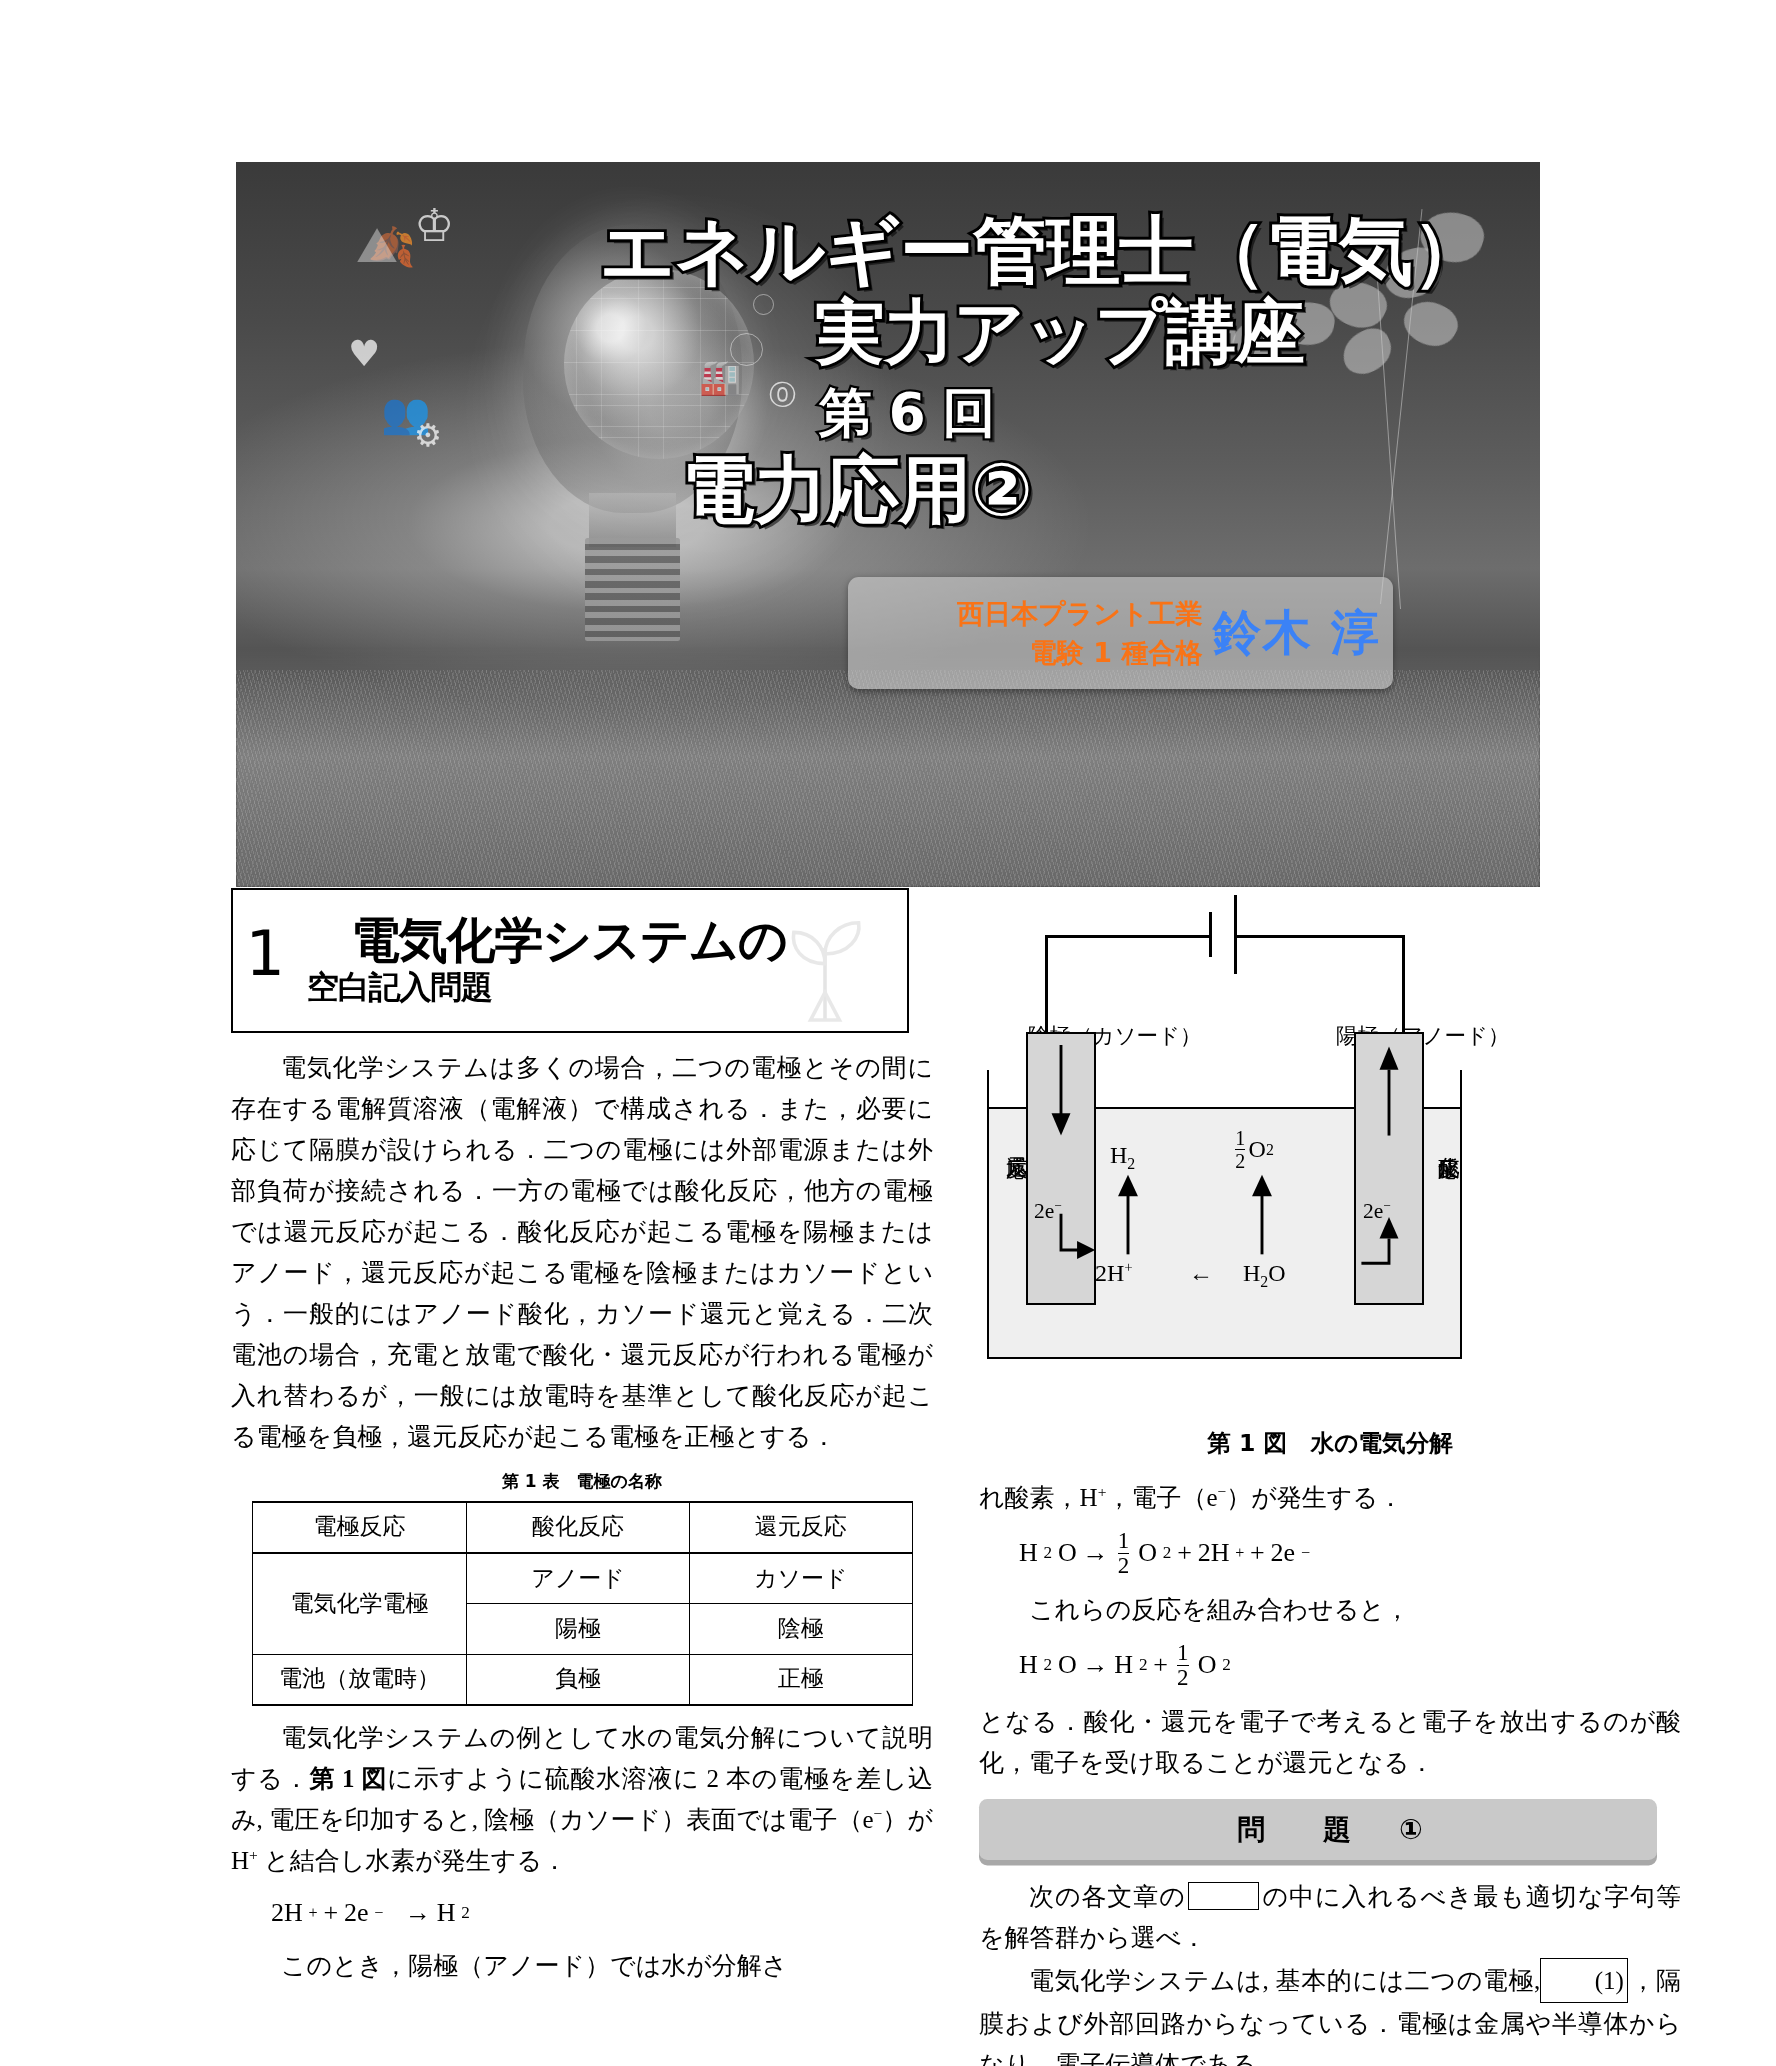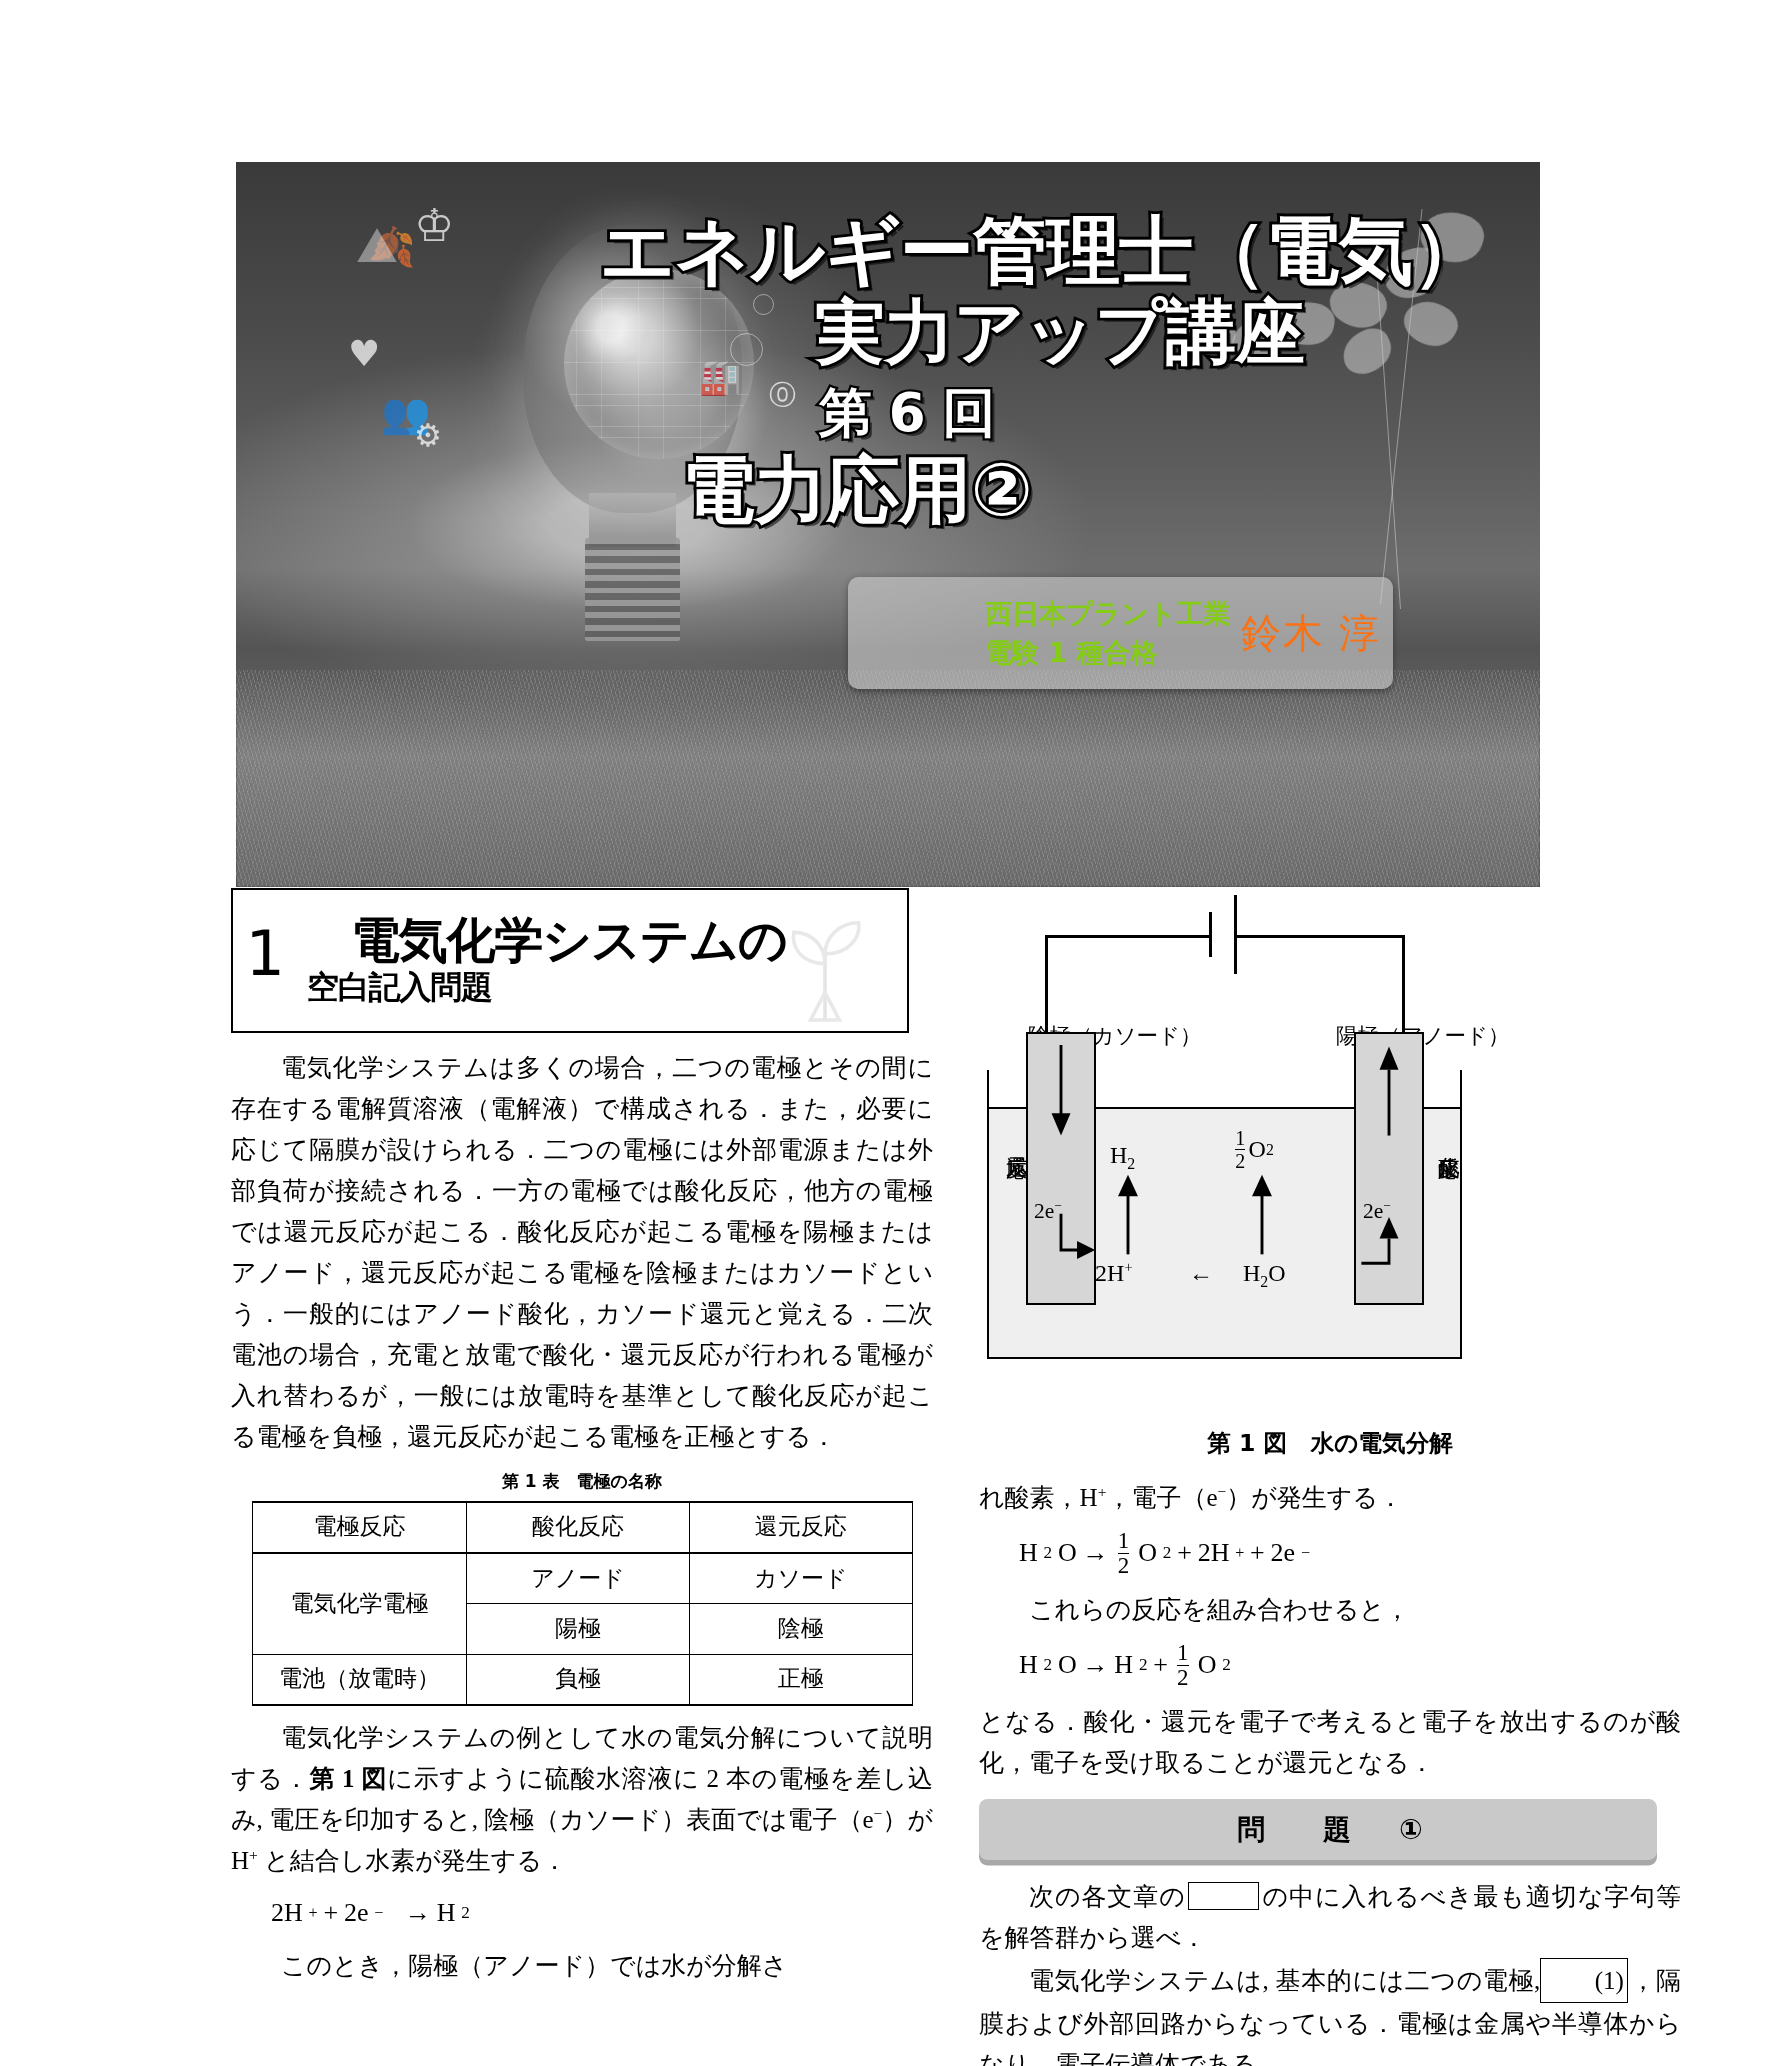--- a/index.html
+++ b/index.html
@@ -45,23 +45,23 @@
   .hl{position:absolute;font-family:"DejaVu Sans","Liberation Sans",sans-serif;font-weight:bold;color:#fff;
       -webkit-text-stroke:5.8px #000;paint-order:stroke fill;letter-spacing:-0.8px;white-space:nowrap;
       text-shadow:4.1px 4.1px 0 rgba(0,0,0,.55);}
   #hl1{left:364px;top:40px;font-size:74px;}
   #hl2{left:579px;top:124px;font-size:70px;}
   #hl3{left:583px;top:216px;font-size:53px;-webkit-text-stroke:4.5px #000;}
   #hl4{left:446px;top:280px;font-size:73px;}
   #authorbox{position:absolute;left:612px;top:415px;width:545px;height:112px;border-radius:10.7px;
       background:rgba(205,205,205,.62);box-shadow:0 2.5px 6.6px rgba(0,0,0,.35);
       display:flex;align-items:center;justify-content:flex-end;padding-right:12.4px;box-sizing:border-box;}
-  #authorbox .aff{display:flex;flex-direction:column;font-family:"DejaVu Sans","Liberation Sans",sans-serif;
-      font-size:27px;font-weight:600;color:#84cc16;line-height:1.45;margin-right:10.7px;}
-  #authorbox .nm{font-family:"DejaVu Sans","Liberation Sans",sans-serif;font-size:40px;font-weight:400;color:#f97316;letter-spacing:1.7px;}
+  #authorbox .aff{display:flex;flex-direction:column;align-items:flex-end;font-family:"DejaVu Sans","Liberation Sans",sans-serif;
+      font-size:27px;font-weight:600;color:#f97316;line-height:1.45;margin-right:10.7px;}
+  #authorbox .nm{font-family:"DejaVu Sans","Liberation Sans",sans-serif;font-size:48px;font-weight:700;color:#3b82f6;letter-spacing:1.7px;}
 
   
   .col{position:absolute;width:702px;font-size:25px;line-height:1.64;text-align:justify;}
   #colL{left:231px;top:888px;}
   #colR{left:979px;top:888px;}
   p.body{margin:0 0 0 0;text-indent:2.0em;}
   p.body.noind{text-indent:0;}
 
   
   #secbox{position:relative;width:678px;height:145px;border:2.9px solid #000;box-sizing:border-box;

